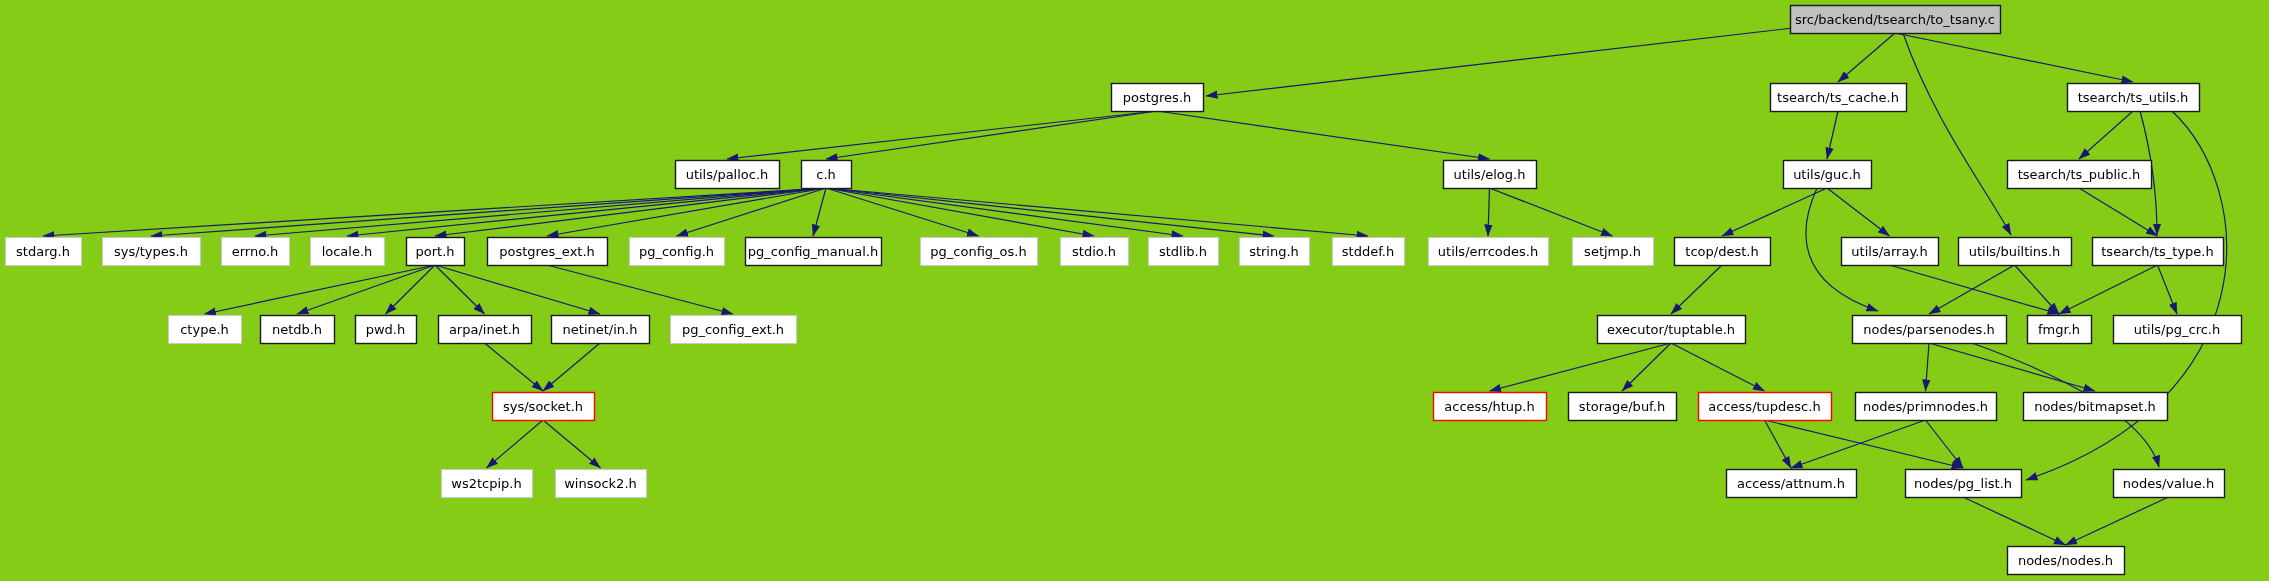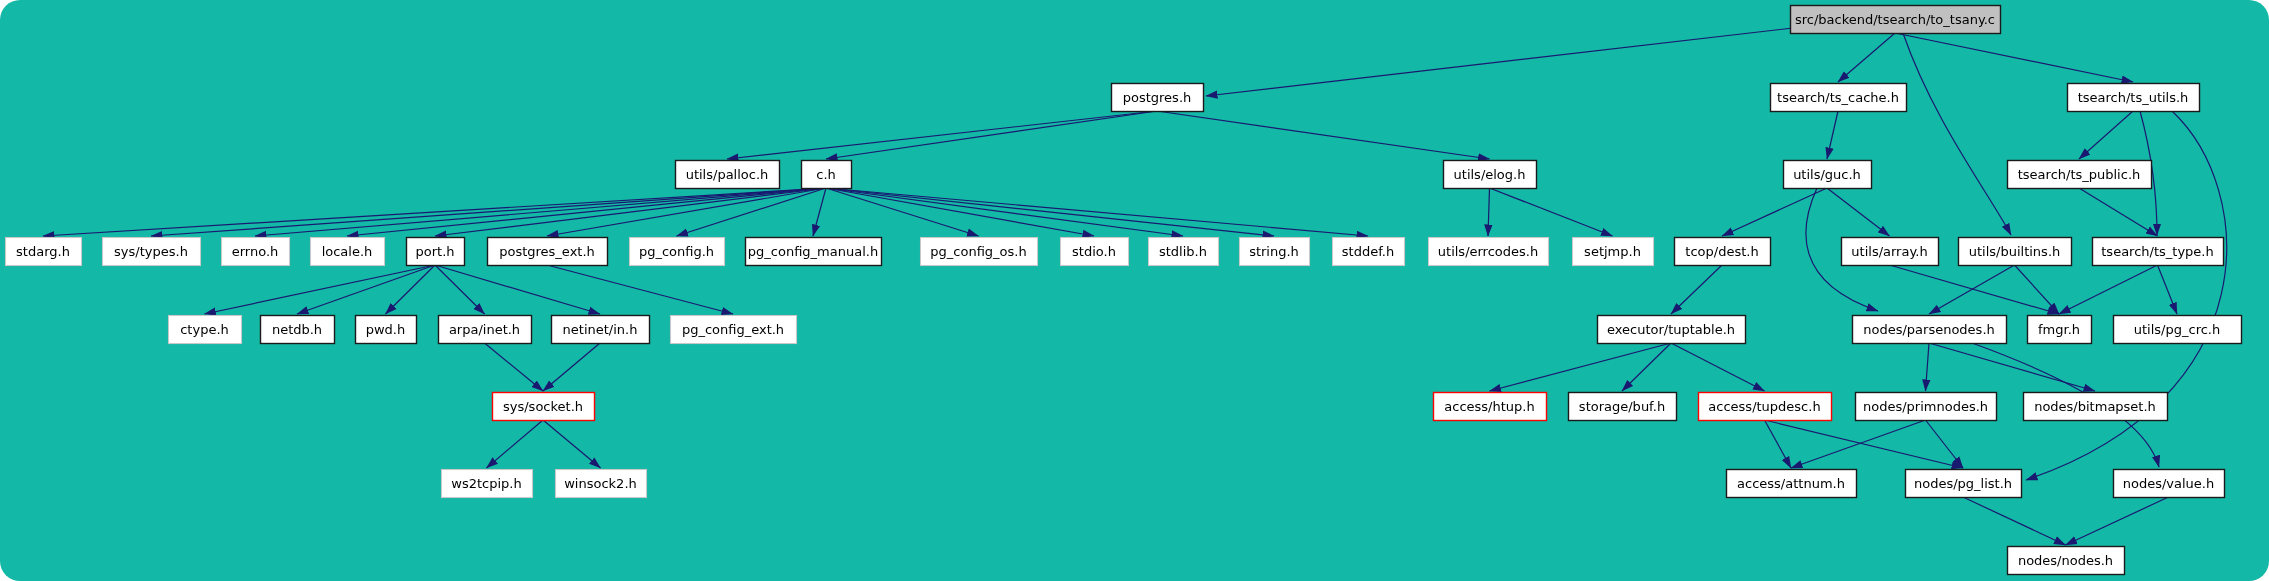--- a/index.html
+++ b/index.html
@@ -4,23 +4,22 @@
 <style>
   html, body {
     margin: 0;
     padding: 0;
     background: #ffffff;
   }
   #graph-wrap {
     position: relative;
     width: 2269px;
     height: 581px;
-    background: #14b8a6;
+    background: #84cc16;
     font-family: "DejaVu Sans", "Liberation Sans", sans-serif;
-    border-radius: 20px;
   }
   svg text {
     font-family: "DejaVu Sans", "Liberation Sans", sans-serif;
     font-size: 13px;
     fill: #000000;
   }
   svg .edge {
     fill: none;
     stroke-width: 1.2px;
   }

